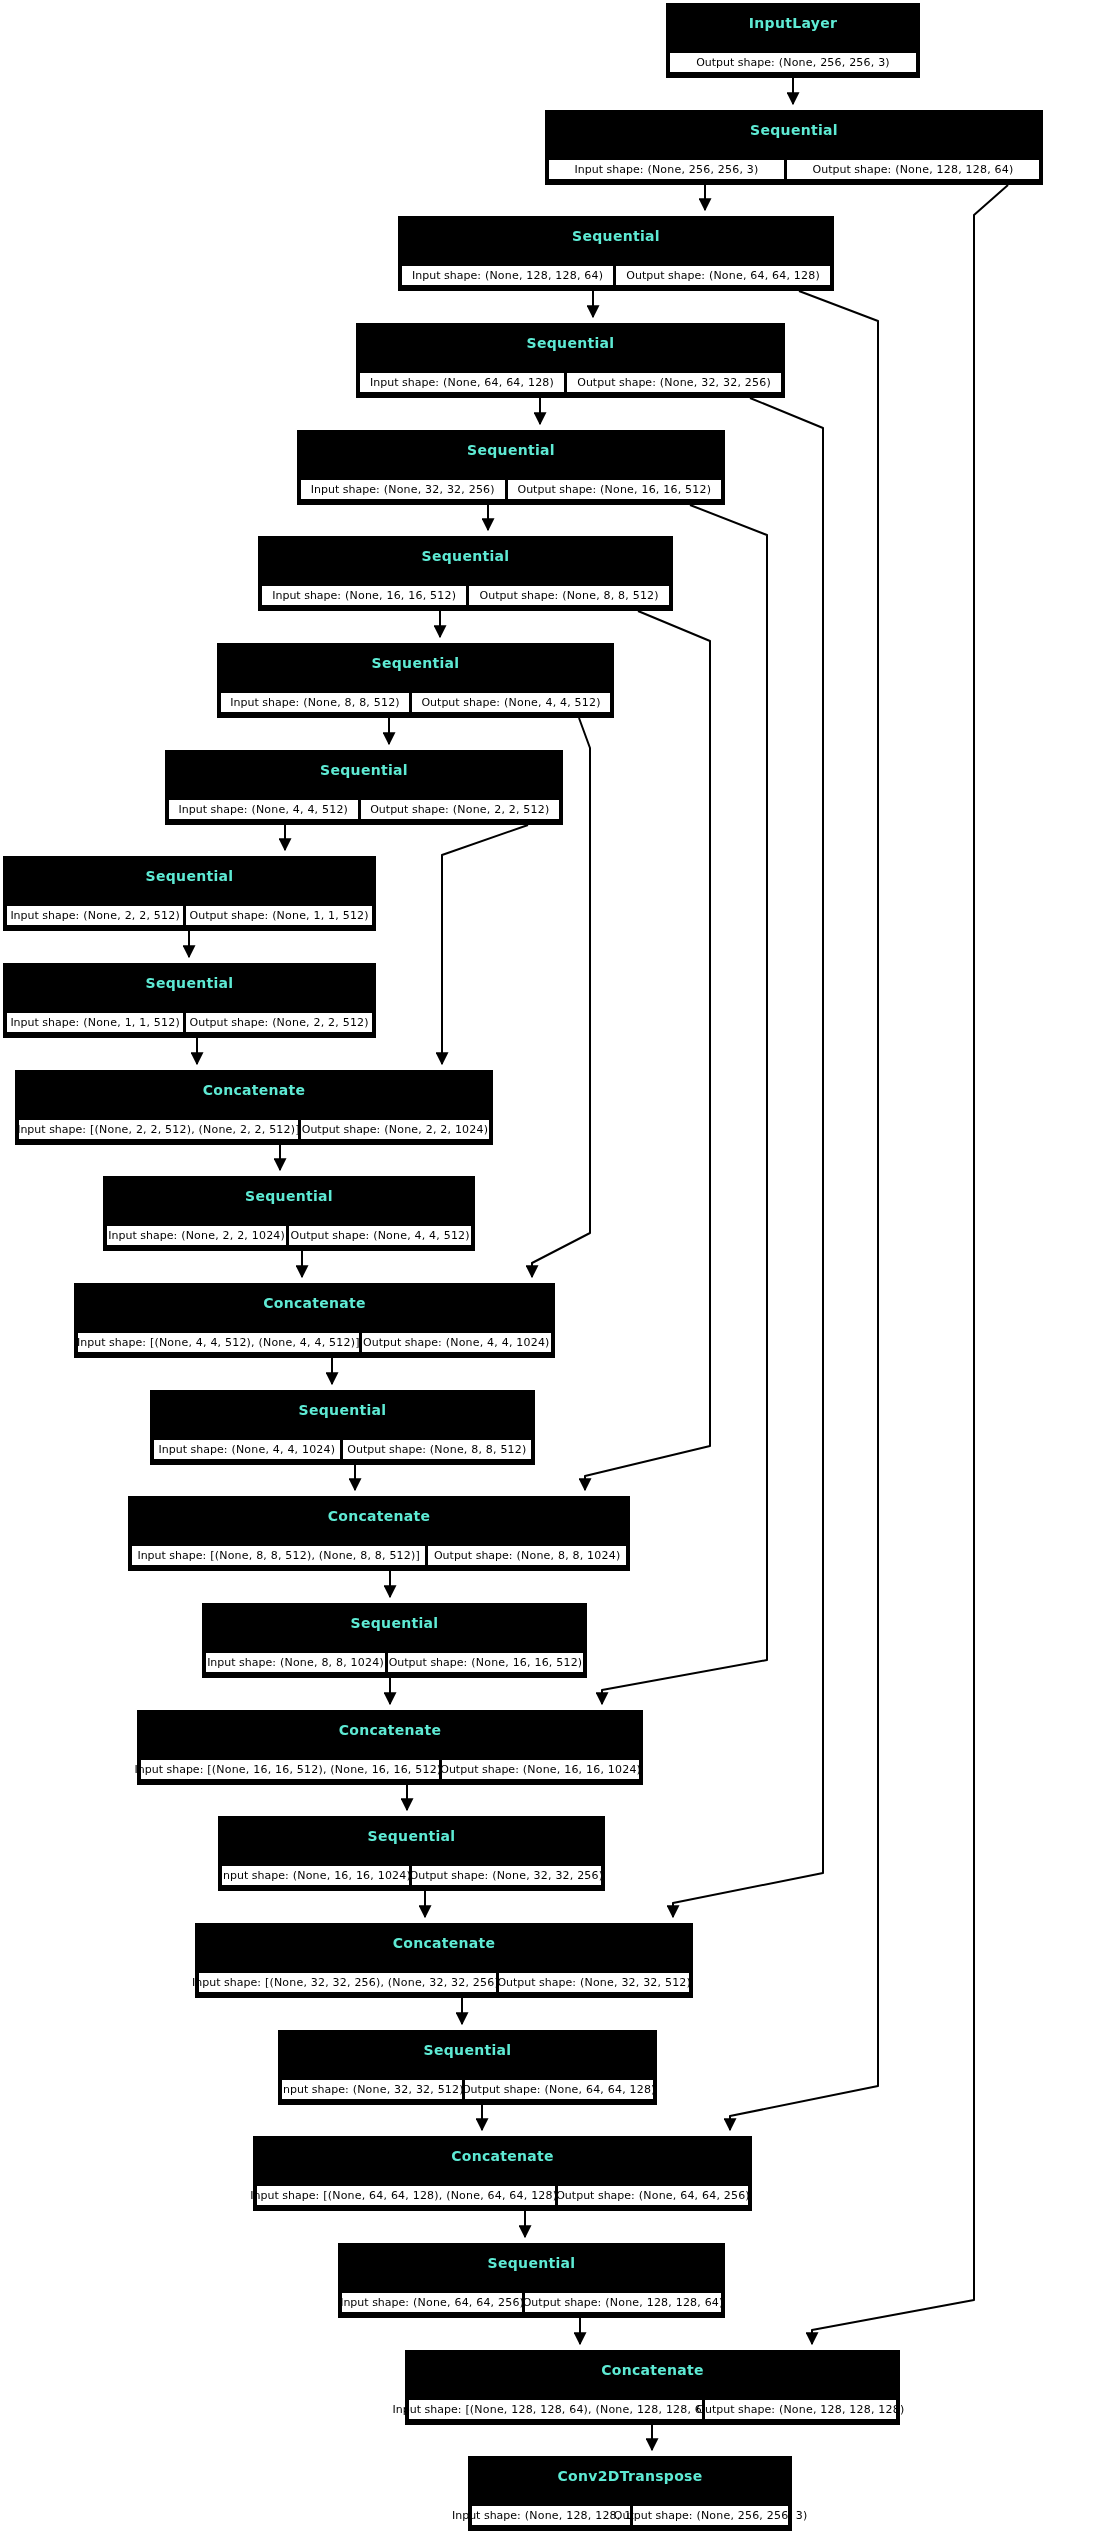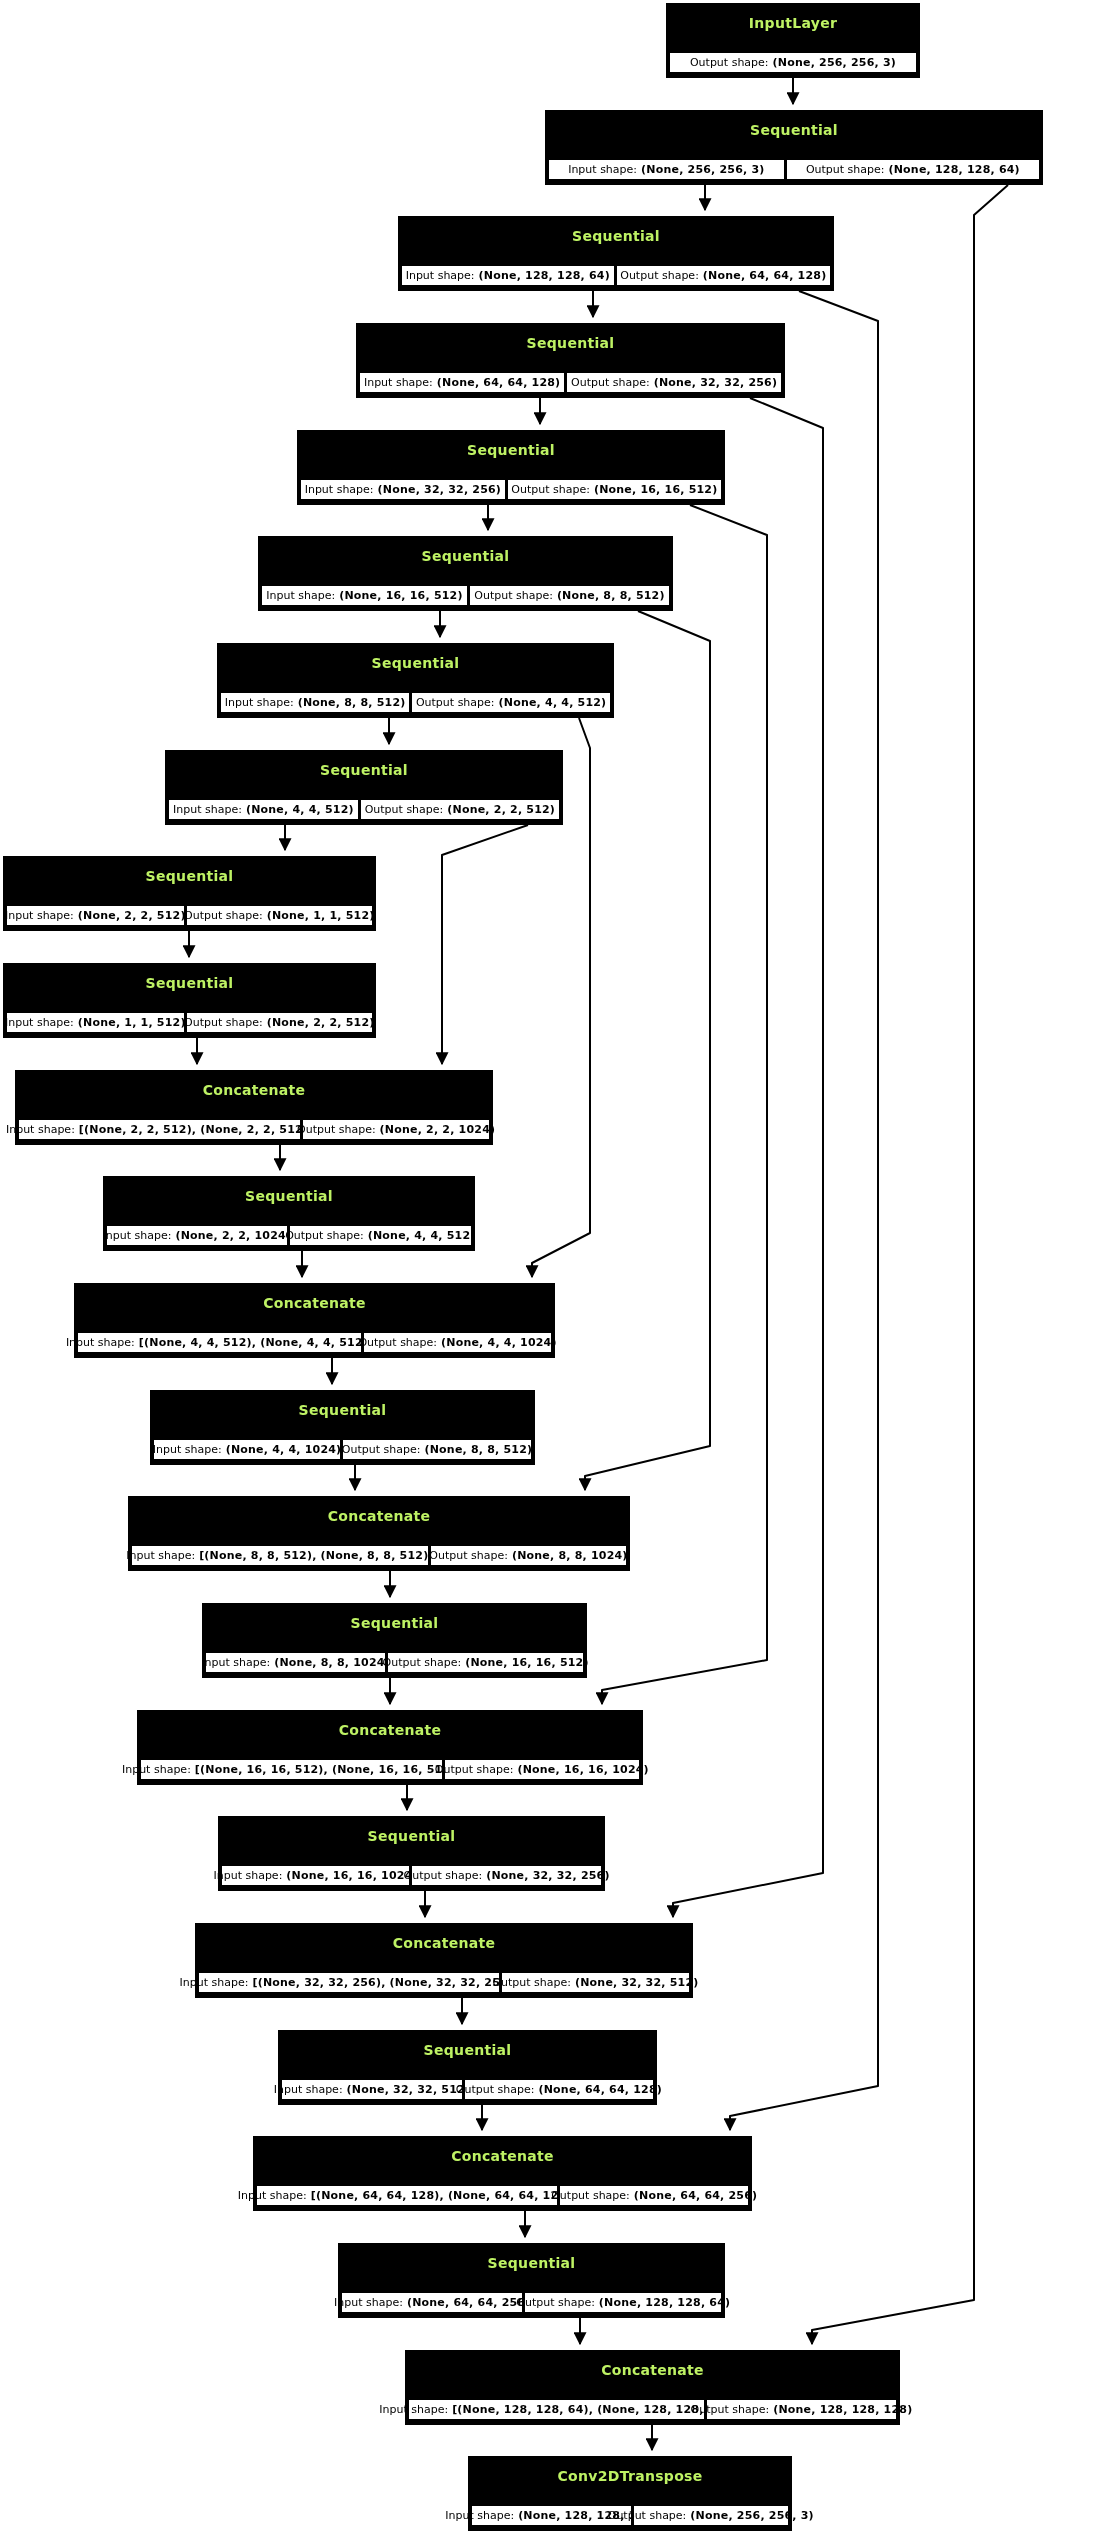--- a/index.html
+++ b/index.html
@@ -1,23 +1,23 @@
 <!DOCTYPE html>
 <html><head>
 <meta charset="utf-8">
 <style>
   html,body{margin:0;padding:0;background:#ffffff;}
   body{width:1101px;height:2535px;position:relative;font-family:"DejaVu Sans","Liberation Sans",sans-serif;}
   #edges{position:absolute;left:0;top:0;z-index:0;}
   .node{position:absolute;box-sizing:border-box;height:75px;background:#000000;border:2px solid #000000;z-index:1;}
-  .title{height:36px;line-height:36px;text-align:center;color:#bef264;font-size:14px;font-weight:bold;letter-spacing:0.3px;}
+  .title{height:36px;line-height:36px;text-align:center;color:#5eead4;font-size:14px;font-weight:bold;letter-spacing:0.3px;}
   .body{display:flex;gap:3px;padding:0 2px 2px 2px;height:33px;box-sizing:border-box;}
   .cell{background:#ffffff;flex:1 1 auto;display:flex;align-items:center;justify-content:center;white-space:nowrap;font-size:11px;color:#000000;padding:0 6px;min-width:0;margin-top:12px;}
   .lbl{margin-right:4px;font-weight:normal;}
-  .val{font-weight:bold;letter-spacing:0.2px;}
+  .val{font-weight:normal;letter-spacing:0.2px;}
 </style>
 </head>
 <body>
 
 <svg id="edges" width="1101" height="2535">
   <defs>
     <marker id="arrow" viewBox="0 0 10 10" refX="9" refY="5" markerWidth="6.5" markerHeight="6.5" orient="auto-start-reverse">
       <path d="M0,0 L10,5 L0,10 z" fill="#000000"></path>
     </marker>
   </defs>

